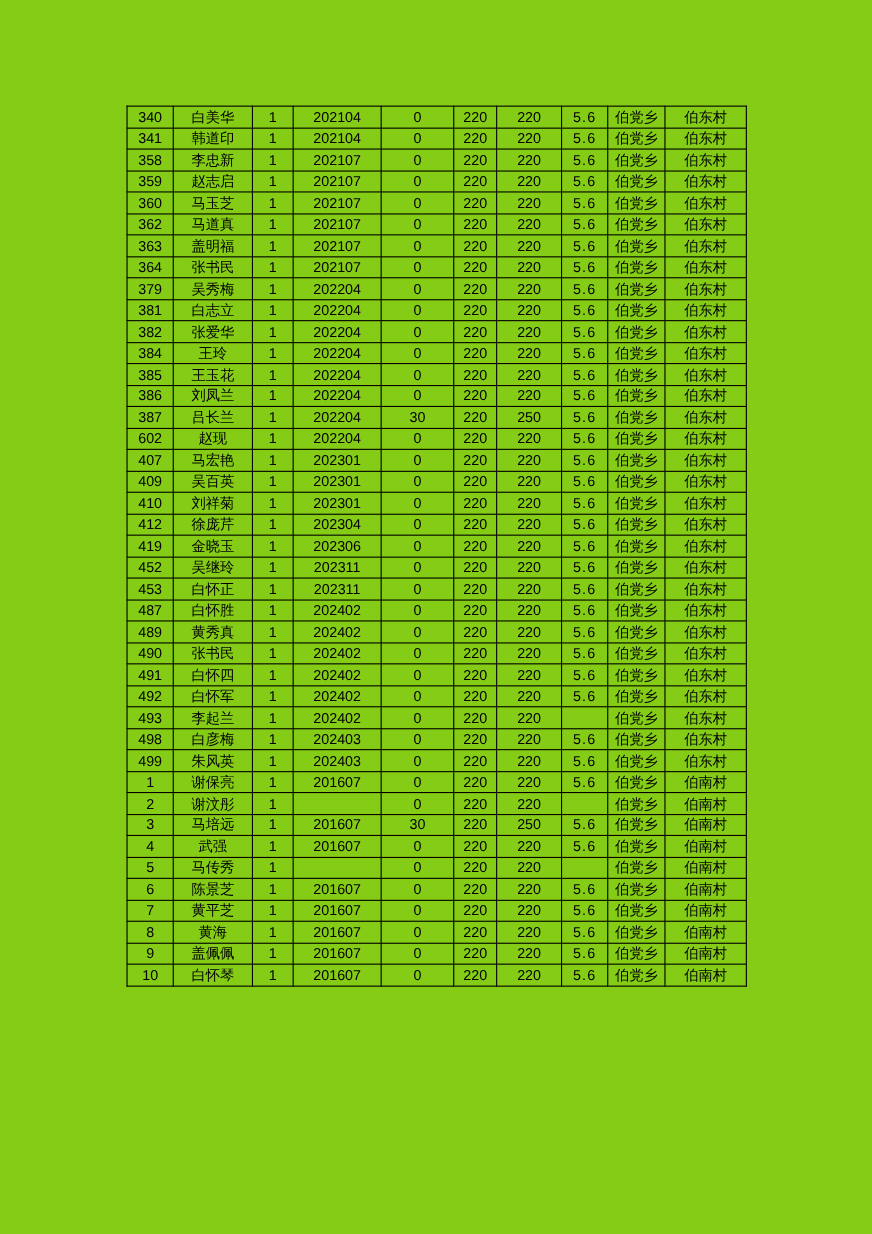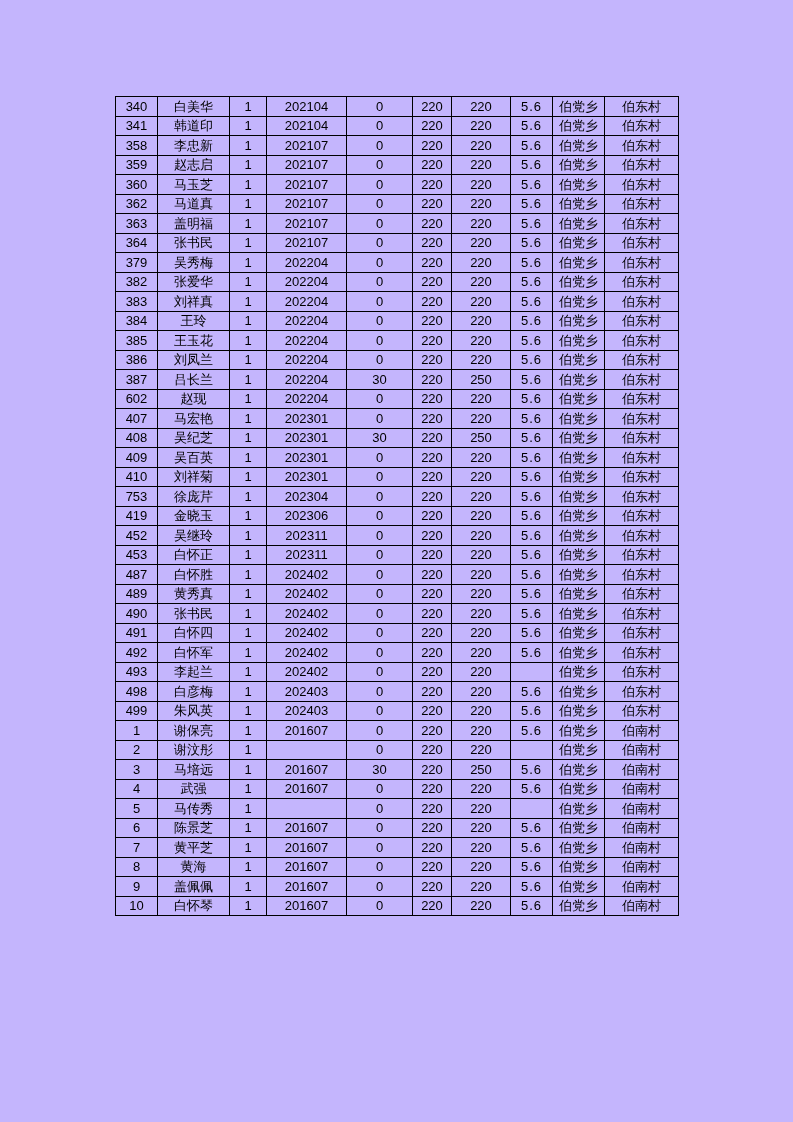--- a/index.html
+++ b/index.html
@@ -8,21 +8,21 @@
     height: 1122px;
     background: #ffffff;
     font-family: "Liberation Sans", sans-serif;
     color: #000000;
     overflow: hidden;
   }
   .page {
     position: relative;
     width: 793px;
     height: 1122px;
-    background: #c4b5fd;
+    background: #84cc16;
   }
   table.roster {
     position: absolute;
     left: 115px;
     top: 96px;
     width: 563px;
     border-collapse: collapse;
     table-layout: fixed;
   }
   table.roster td {
@@ -170,44 +170,44 @@
           <td>1</td>
           <td>202204</td>
           <td>0</td>
           <td>220</td>
           <td>220</td>
           <td>5.6</td>
           <td>伯党乡</td>
           <td>伯东村</td>
         </tr>
         <tr>
+          <td>381</td>
+          <td>白志立</td>
+          <td>1</td>
+          <td>202204</td>
+          <td>0</td>
+          <td>220</td>
+          <td>220</td>
+          <td>5.6</td>
+          <td>伯党乡</td>
+          <td>伯东村</td>
+        </tr>
+        <tr>
           <td>382</td>
           <td>张爱华</td>
           <td>1</td>
           <td>202204</td>
           <td>0</td>
           <td>220</td>
           <td>220</td>
           <td>5.6</td>
           <td>伯党乡</td>
           <td>伯东村</td>
         </tr>
         <tr>
-          <td>383</td>
-          <td>刘祥真</td>
-          <td>1</td>
-          <td>202204</td>
-          <td>0</td>
-          <td>220</td>
-          <td>220</td>
-          <td>5.6</td>
-          <td>伯党乡</td>
-          <td>伯东村</td>
-        </tr>
-        <tr>
           <td>384</td>
           <td>王玲</td>
           <td>1</td>
           <td>202204</td>
           <td>0</td>
           <td>220</td>
           <td>220</td>
           <td>5.6</td>
           <td>伯党乡</td>
           <td>伯东村</td>
@@ -266,32 +266,20 @@
           <td>1</td>
           <td>202301</td>
           <td>0</td>
           <td>220</td>
           <td>220</td>
           <td>5.6</td>
           <td>伯党乡</td>
           <td>伯东村</td>
         </tr>
         <tr>
-          <td>408</td>
-          <td>吴纪芝</td>
-          <td>1</td>
-          <td>202301</td>
-          <td>30</td>
-          <td>220</td>
-          <td>250</td>
-          <td>5.6</td>
-          <td>伯党乡</td>
-          <td>伯东村</td>
-        </tr>
-        <tr>
           <td>409</td>
           <td>吴百英</td>
           <td>1</td>
           <td>202301</td>
           <td>0</td>
           <td>220</td>
           <td>220</td>
           <td>5.6</td>
           <td>伯党乡</td>
           <td>伯东村</td>
@@ -302,21 +290,21 @@
           <td>1</td>
           <td>202301</td>
           <td>0</td>
           <td>220</td>
           <td>220</td>
           <td>5.6</td>
           <td>伯党乡</td>
           <td>伯东村</td>
         </tr>
         <tr>
-          <td>753</td>
+          <td>412</td>
           <td>徐庞芹</td>
           <td>1</td>
           <td>202304</td>
           <td>0</td>
           <td>220</td>
           <td>220</td>
           <td>5.6</td>
           <td>伯党乡</td>
           <td>伯东村</td>
         </tr>

